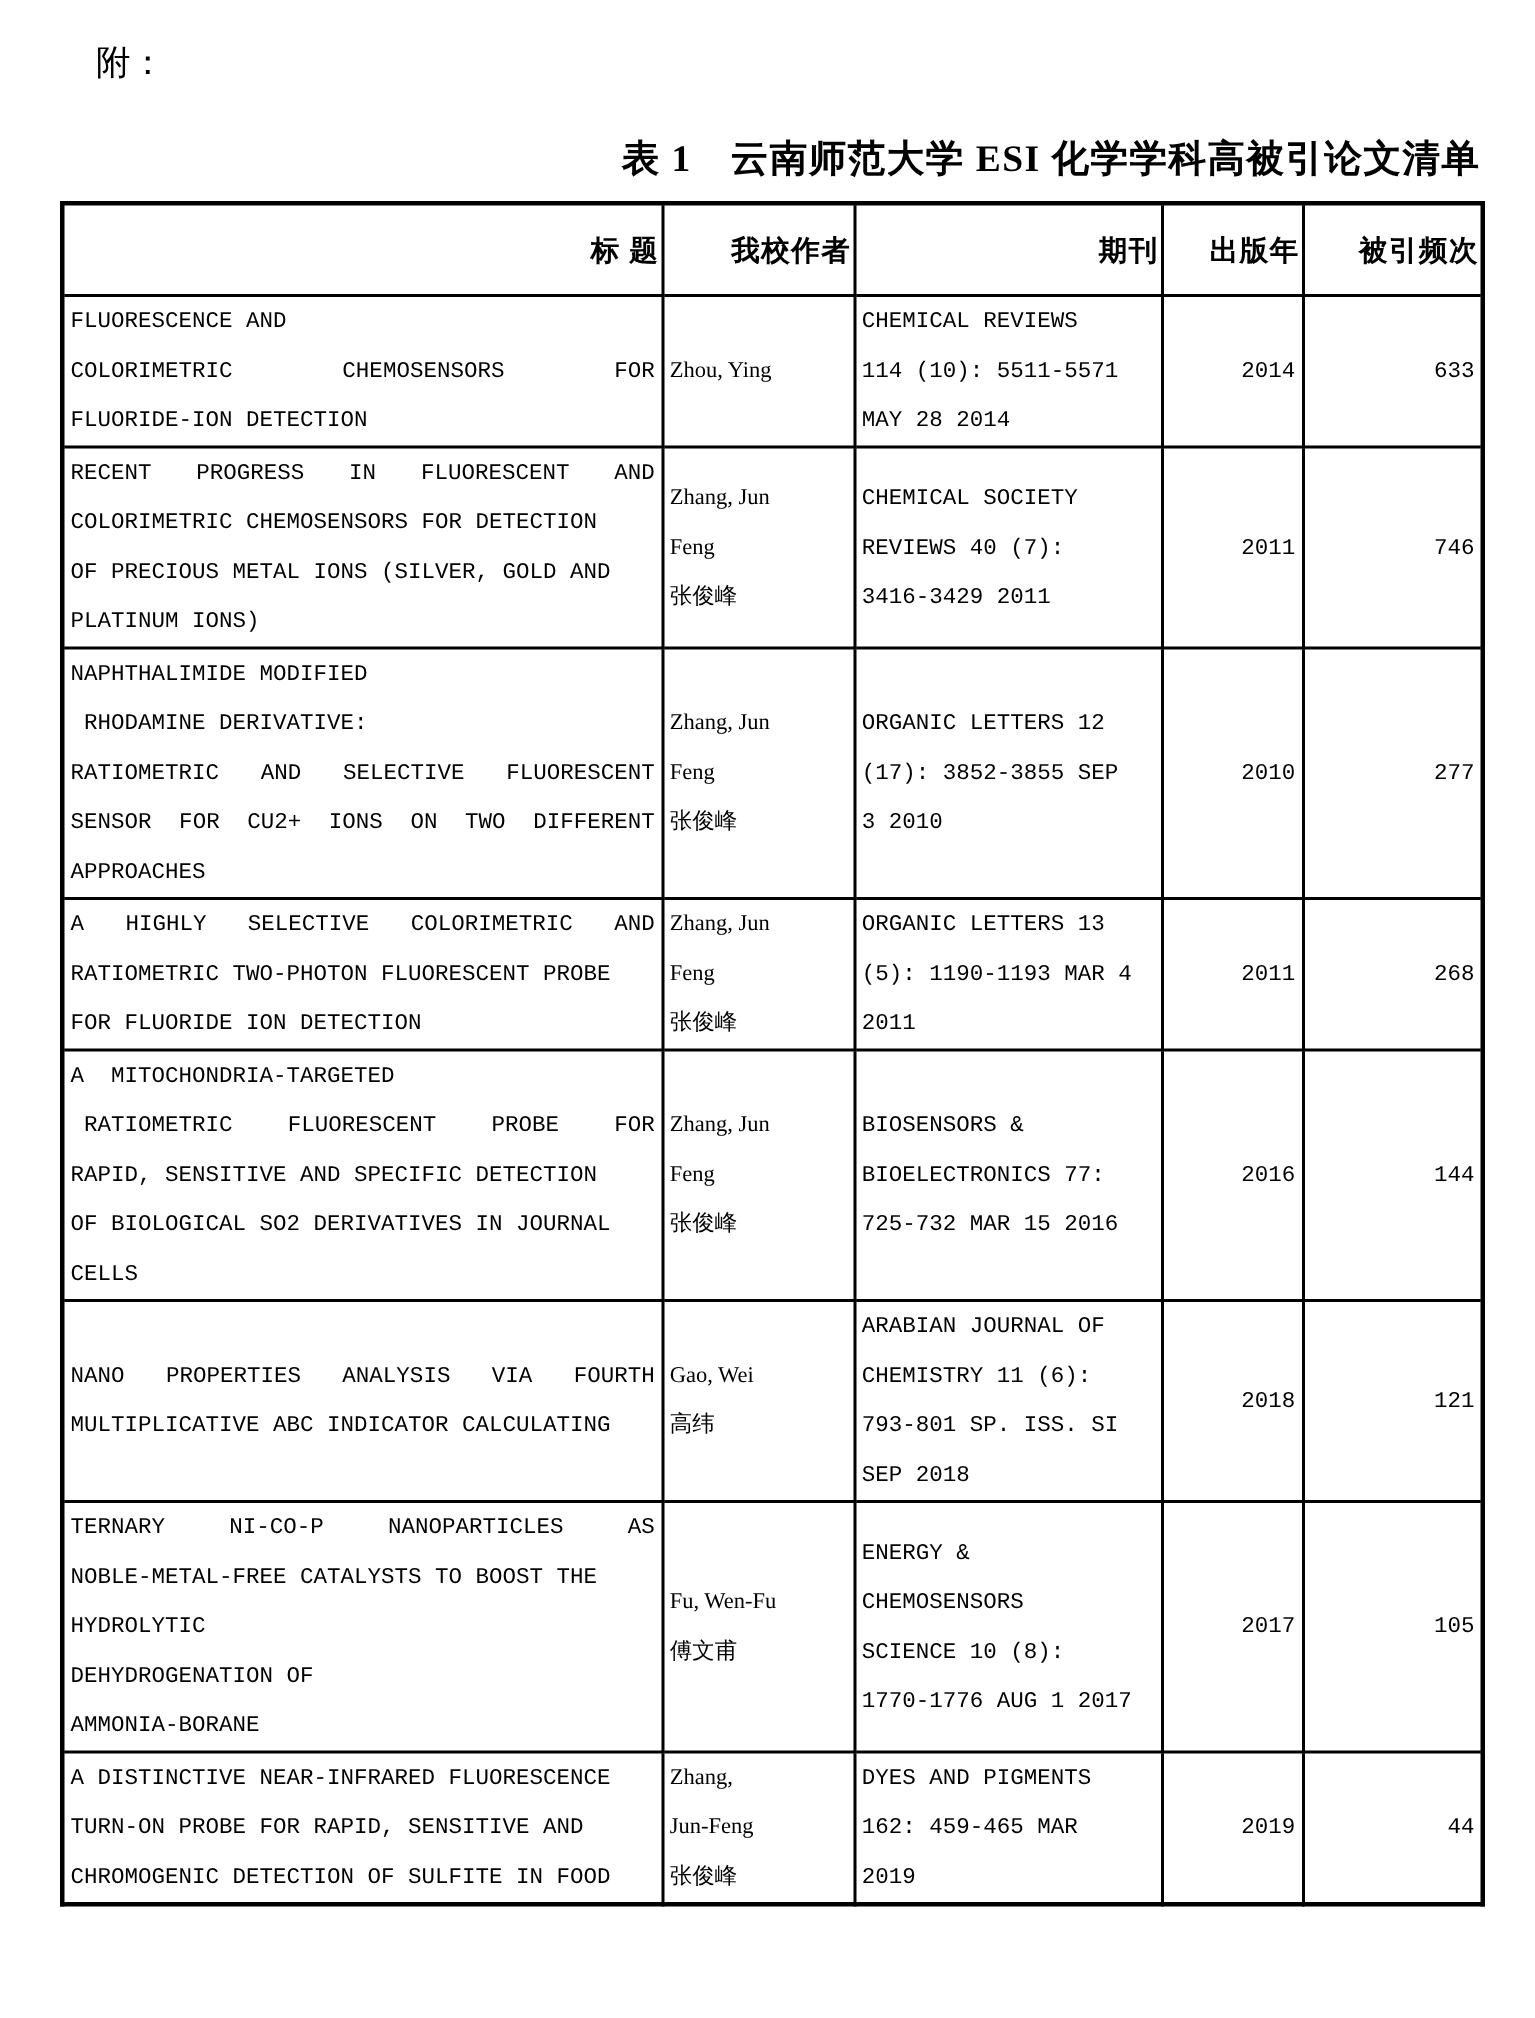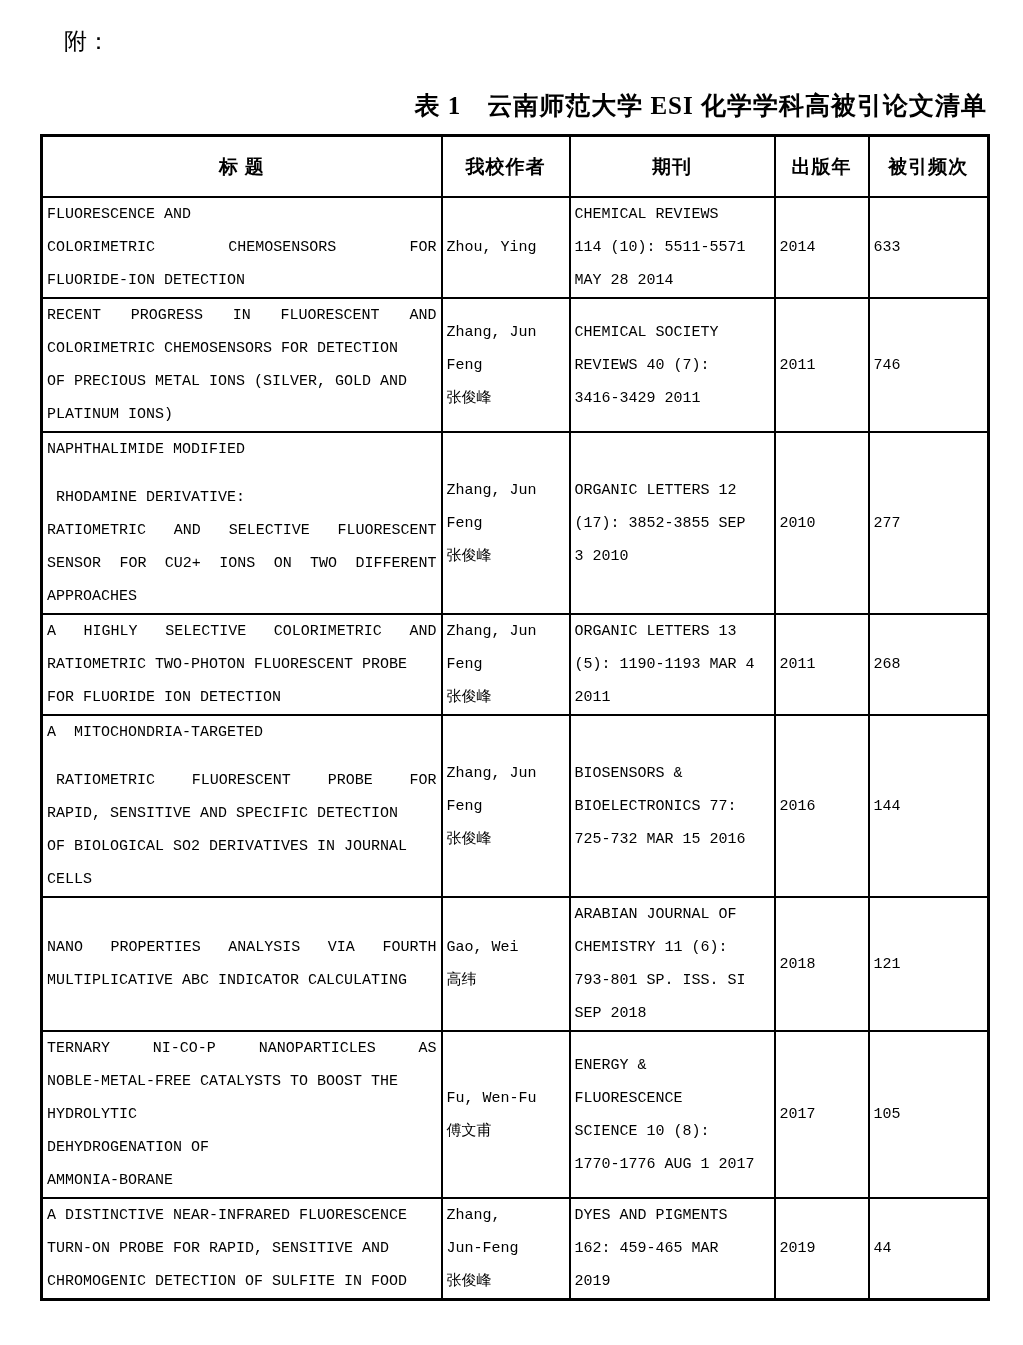--- a/index.html
+++ b/index.html
@@ -34,35 +34,35 @@
   .papers th, .papers td {
     border: 2px solid #000;
     vertical-align: middle;
     overflow: hidden;
   }
   .papers th {
     font-family: "Liberation Serif", "DejaVu Serif", serif;
     font-size: 19px;
     font-weight: bold;
     height: 57px;
-    text-align: center;
+    text-align: right;
     letter-spacing: 1px;
   }
   .papers td {
     font-size: 15px;
     line-height: 33px;
     padding: 0 4px;
   }
   .cell-title   { padding: 4px 6px 4px 12px; }
-  .cell-authors { padding: 4px 3px 4px 11px; }
+  .cell-authors { padding: 4px 3px 4px 11px; font-family: Liberation Serif, serif; }
   .cell-journal { padding: 4px 3px 4px 11px; }
-  .cell-year, .cell-citations { text-align: left; }
+  .cell-year, .cell-citations { text-align: right; }
   .line { white-space: pre-wrap; }
   .spread { text-align: justify; text-align-last: justify; }
-  .indent { padding-left: 9px; margin-top: 15px; }
+  .indent { padding-left: 9px; }
 </style>
 </head>
 <body>
 
 <div class="attachment">附：</div>
 <div class="doc-title">表 1　云南师范大学 ESI 化学学科高被引论文清单</div>
 
 <table class="papers">
   <colgroup>
     <col style="width:400px">
@@ -210,21 +210,21 @@
         <div class="line">HYDROLYTIC</div>
         <div class="line">DEHYDROGENATION OF</div>
         <div class="line">AMMONIA-BORANE</div>
       </td>
       <td class="cell-authors">
         <div class="line">Fu, Wen-Fu</div>
         <div class="line">傅文甫</div>
       </td>
       <td class="cell-journal">
         <div class="line">ENERGY &amp;</div>
-        <div class="line">FLUORESCENCE</div>
+        <div class="line">CHEMOSENSORS</div>
         <div class="line">SCIENCE 10 (8):</div>
         <div class="line">1770-1776 AUG 1 2017</div>
       </td>
       <td class="cell-year">2017</td>
       <td class="cell-citations">105</td>
     </tr>
 
     <tr>
       <td class="cell-title">
         <div class="line">A DISTINCTIVE NEAR-INFRARED FLUORESCENCE</div>

